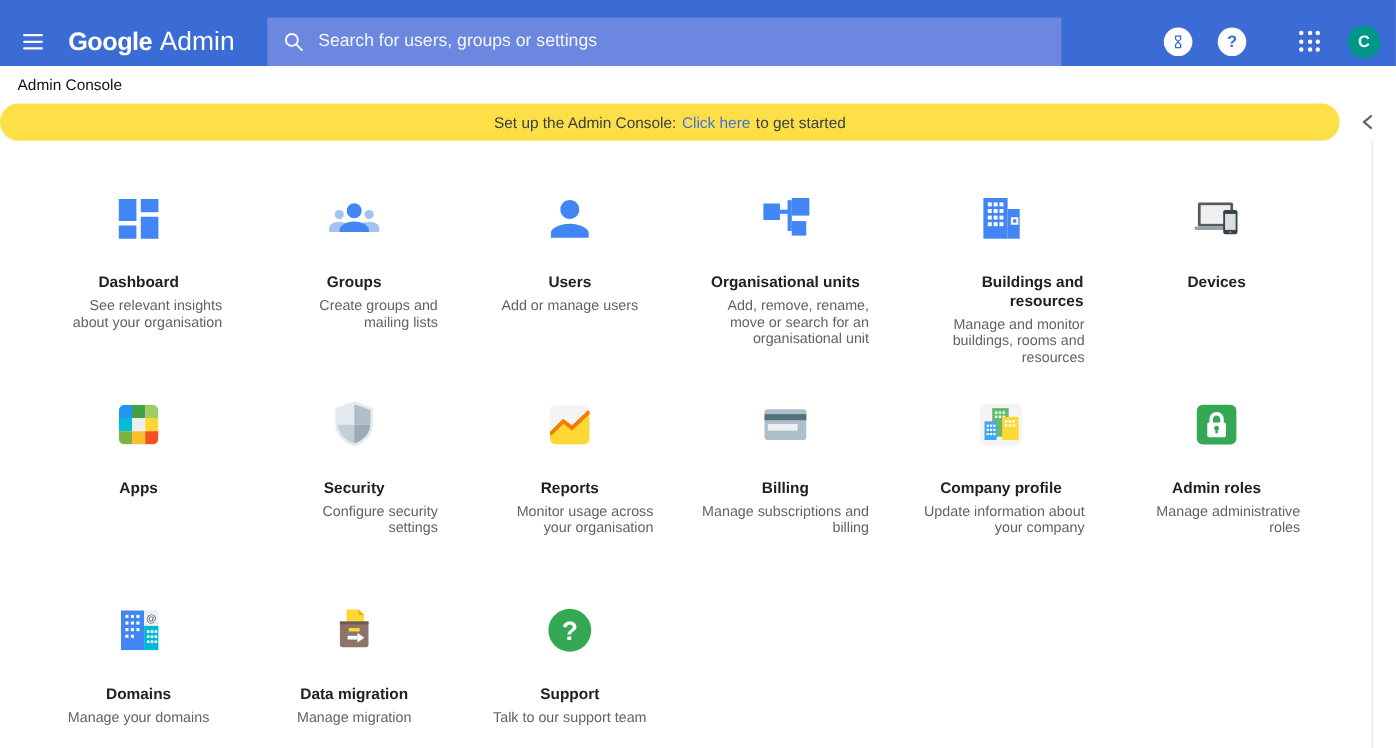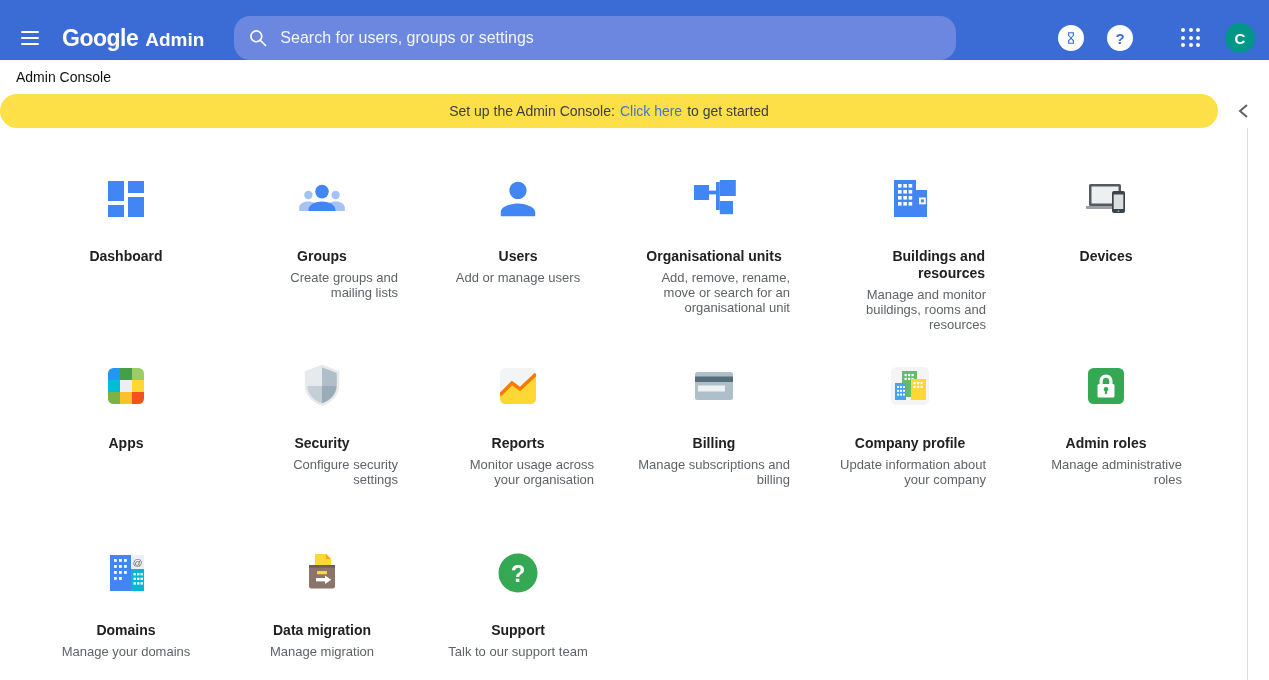--- a/index.html
+++ b/index.html
@@ -7,22 +7,22 @@
               font-family:"Liberation Sans", sans-serif; }
 
   
   .topbar { height:60px; background:#3B6BD5; display:flex; align-items:center;
             padding:16px 14px 0 6px; }
   .ham { width:48px; height:48px; border:none; background:transparent; cursor:pointer;
          display:flex; flex-direction:column; justify-content:center; align-items:center; gap:4px; }
   .ham span { display:block; width:18px; height:2px; background:#fff; border-radius:1px; }
   .logo { display:flex; align-items:baseline; margin-left:8px; color:#fff; white-space:nowrap; cursor:pointer; }
   .logo .g { font-size:23px; font-weight:700; letter-spacing:-0.5px; }
-  .logo .p { font-size:19px; font-weight:700; margin-left:7px; }
-  .search { margin-left:30px; width:722px; height:44px; background:#6B87E0; border-radius:16px;
+  .logo .p { font-size:24px; font-weight:400; margin-left:7px; }
+  .search { margin-left:30px; width:722px; height:44px; background:#6B87E0; border-radius:0;
             display:flex; align-items:center; padding:0 14px; }
   .search svg { flex:0 0 auto; }
   .search input { flex:1; margin-left:12px; background:transparent; border:none; outline:none;
                   color:#fff; font-size:16px; font-family:inherit; }
   .search input::placeholder { color:rgba(255,255,255,0.92); }
   .tb-right { margin-left:auto; display:flex; align-items:center; }
   .circ { width:26px; height:26px; border-radius:50%; background:#fff; border:none; cursor:pointer;
           display:flex; align-items:center; justify-content:center; color:#3B6BD5; }
   .circ.q { font-size:15px; font-weight:bold; font-family:inherit; }
   .appsgrid { width:24px; height:24px; border:none; background:transparent; cursor:pointer;
@@ -117,20 +117,21 @@
 </div>
 
 <main class="main">
   <div class="grid">
 
     <div class="card">
       <svg class="card-icon" viewBox="0 0 24 24">
         <path fill="#4285F4" d="M3 13h8V3H3v10zm0 8h8v-6H3v6zm10 0h8V11h-8v10zm0-18v6h8V3h-8z"></path>
       </svg>
       <div class="card-title">Dashboard</div>
+      <div class="card-desc">See relevant insights about your organisation</div>
     </div>
 
     <div class="card">
       <svg class="card-icon" viewBox="0 0 24 24">
         <g fill="#A4C2F4">
           <circle cx="5.2" cy="10" r="2.1"></circle>
             <circle cx="18.8" cy="10" r="2.1"></circle>
           <path d="M5.2 13.3C2.6 13.3.6 14.6.6 16.3V18h9.2v-1.7c0-1.7-2-3-4.6-3z"></path>
           <path d="M18.8 13.3c2.6 0 4.6 1.3 4.6 3V18h-9.2v-1.7c0-1.7 2-3 4.6-3z"></path>
         </g>

